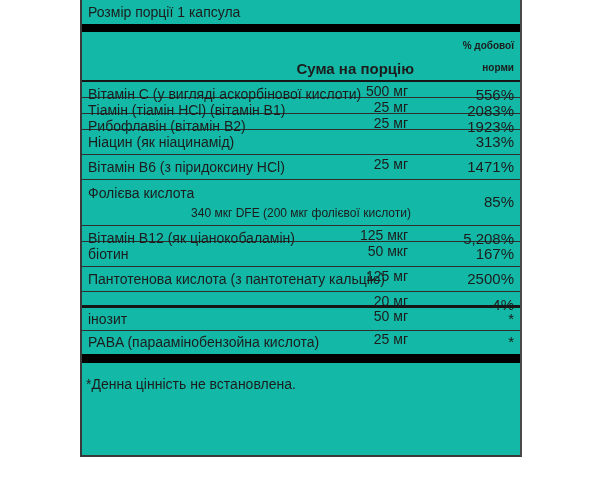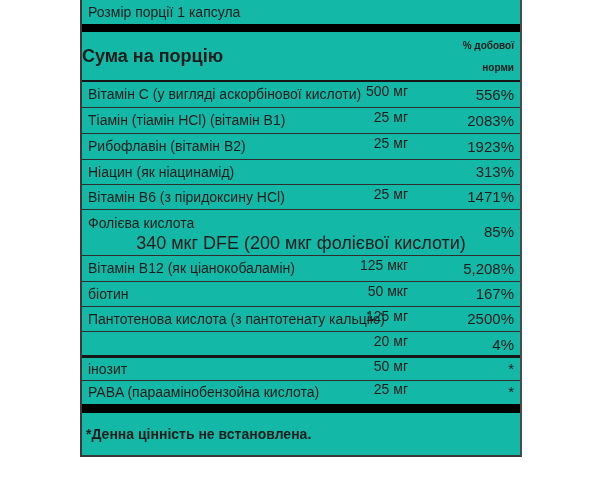--- a/index.html
+++ b/index.html
@@ -20,54 +20,54 @@
     height:24px;line-height:24px;padding:0 6px;
     font-size:14px;white-space:nowrap;
   }
   .bar{height:8px;background:#000;}
   .bar-bottom{height:9px;background:#000;}
   .col-header{
     position:relative;height:50px;box-sizing:border-box;
     border-bottom:2px solid #161616;
   }
   .amount-col-header{
-    position:absolute;left:0;top:14px;width:332px;text-align:left;
-    font-size:18px;font-weight:700;white-space:nowrap;
+    position:absolute;left:0;top:28px;width:332px;text-align:right;
+    font-size:15px;font-weight:700;white-space:nowrap;
   }
   .dv-col-header{
     position:absolute;right:6px;top:3px;text-align:right;
     font-size:10px;font-weight:700;line-height:22px;white-space:nowrap;
   }
   .row{
     position:relative;box-sizing:border-box;padding:0 6px;
     border-bottom:1px solid #2e2e2e;
     font-size:14px;white-space:nowrap;
   }
-  .h26{height:26px;line-height:25px;}
+  .h26{height:16px;line-height:25px;}
   .h25{height:25px;line-height:24px;}
   .h23{height:23px;line-height:22px;}
   .row.thick{border-bottom:3px solid #161616;}
   .row.noline{border-bottom:none;}
   .nutrient-name{display:inline-block;}
   .amt{
     position:absolute;left:0;top:-3px;width:326px;text-align:right;
     font-size:14px;
   }
   .pct{
     position:absolute;right:6px;top:0;text-align:right;
     font-size:15px;
   }
   .row-folate{height:46px;box-sizing:border-box;line-height:20px;padding-top:3px;}
   .row-folate .folate-sub{
-    display:block;text-align:center;line-height:20px;font-size:18px;
+    display:block;text-align:center;line-height:20px;font-size:12px;
   }
   .row-folate .pct{top:50%;transform:translateY(-54%);}
   .footnote-area{
     height:42px;line-height:42px;padding:0 4px;
-    font-size:14px;font-weight:700;white-space:nowrap;
+    font-size:14px;font-weight:400;white-space:nowrap;
   }
 </style>
 </head>
 <body>
 
 <div class="facts-panel">
 
   <div class="serving-row">Розмір порції 1 капсула</div>
 
   <div class="bar"></div>

